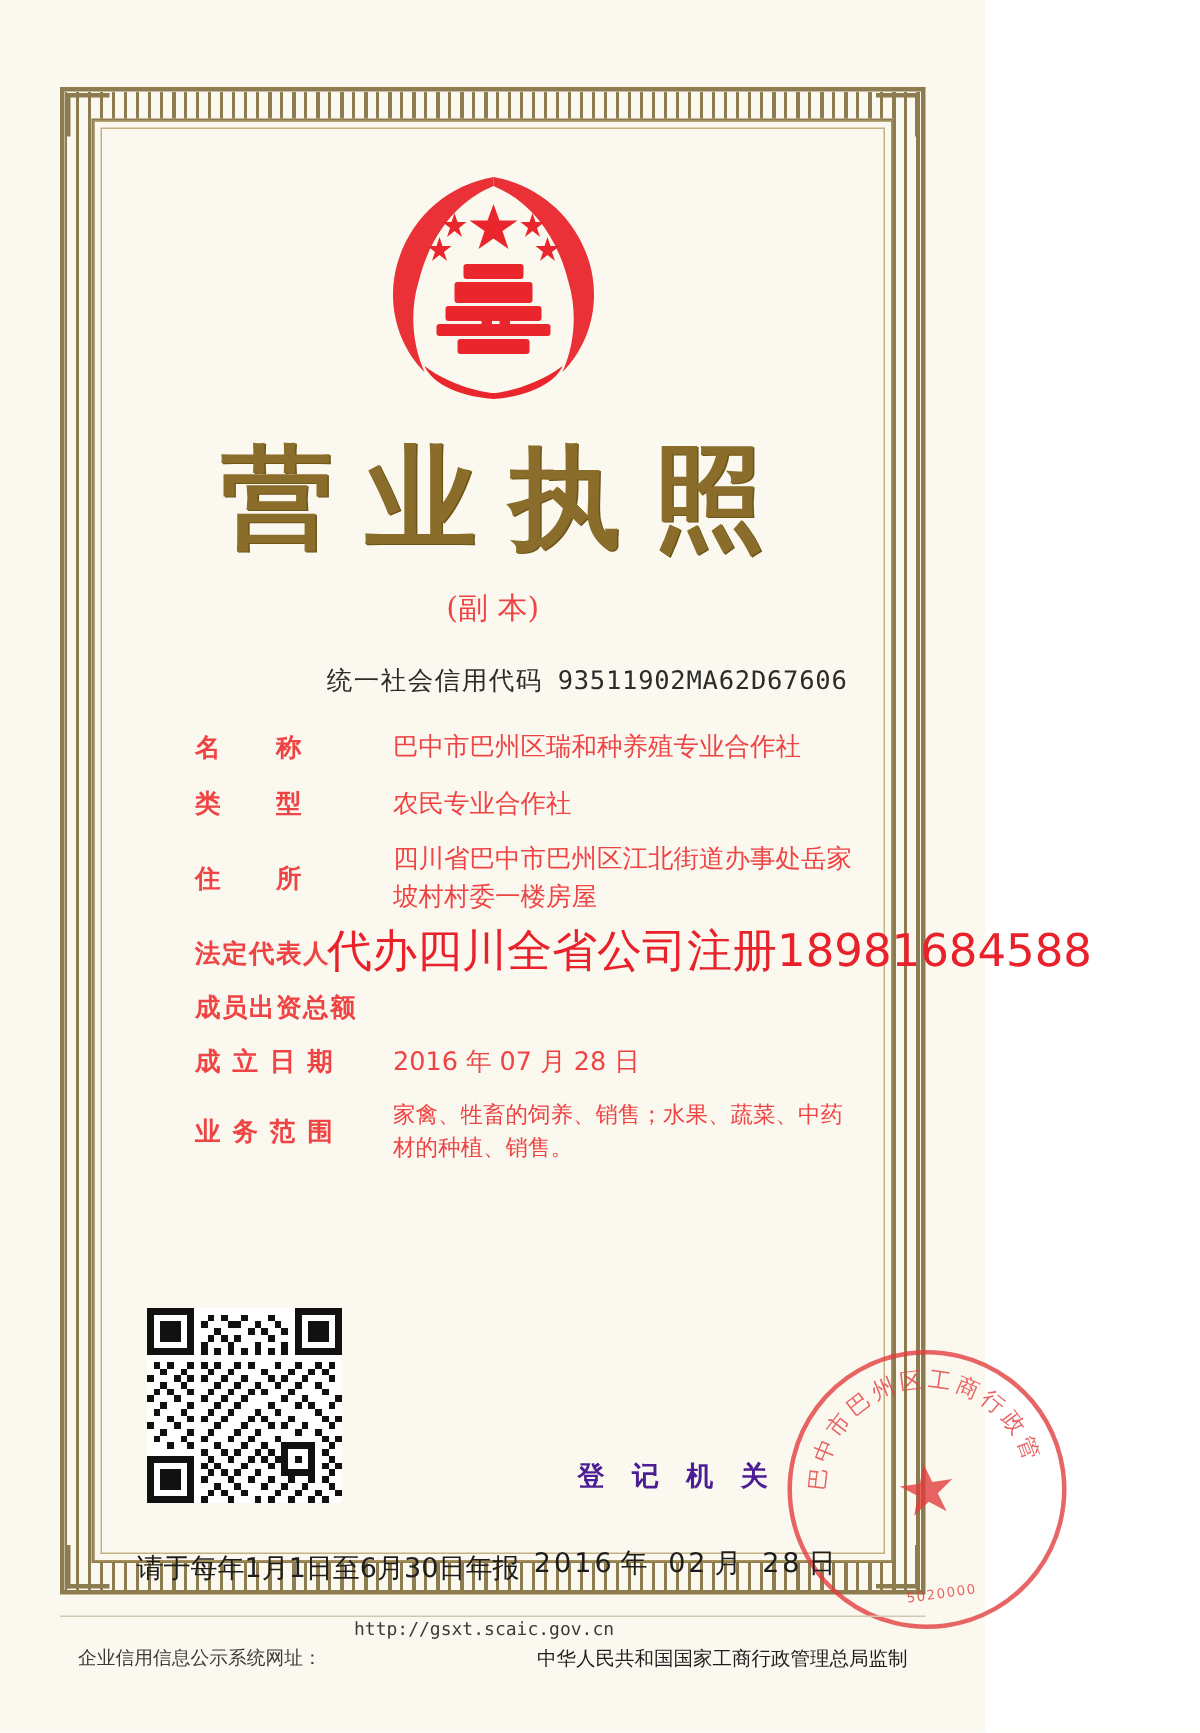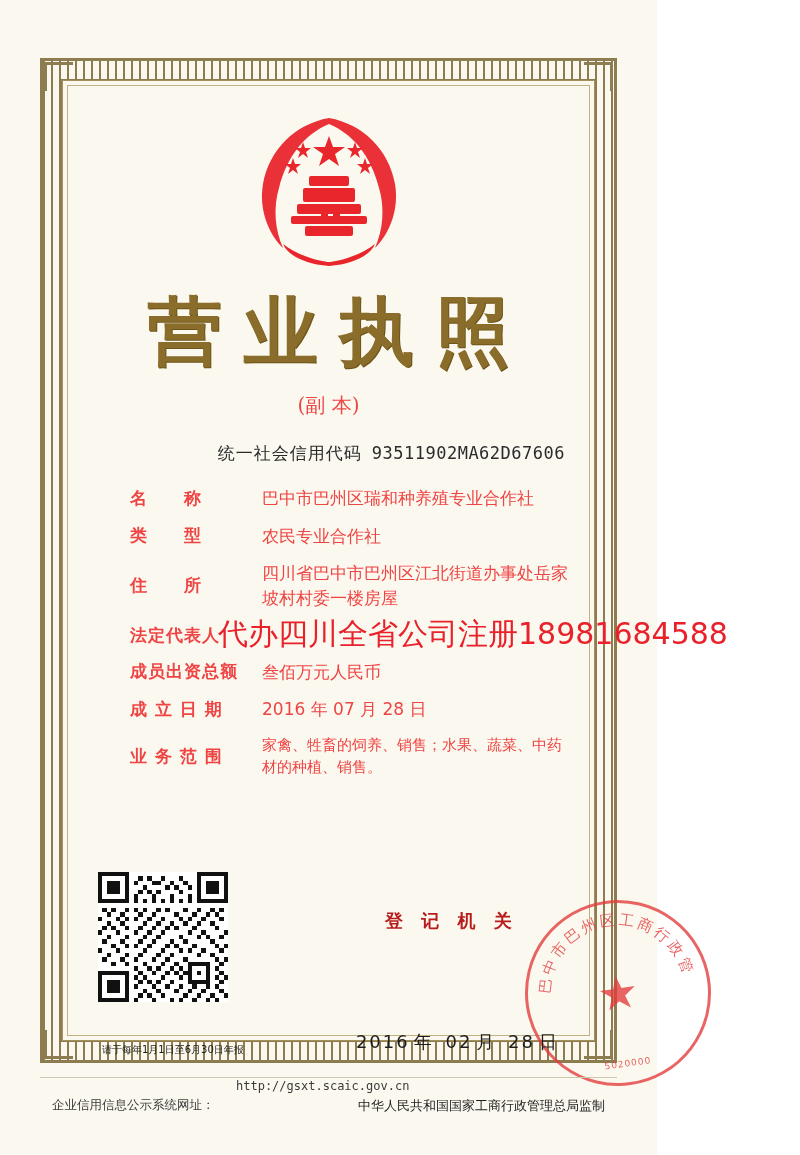--- a/index.html
+++ b/index.html
@@ -201,25 +201,25 @@
   .qr canvas, .qr .qr-grid {
     width: 130px;
     height: 130px;
     display: block;
   }
 
   
   .registry-label {
     position: absolute;
     left: 385px;
-    top: 909px;
+    top: 972px;
     font-size: 18px;
     font-weight: bold;
     letter-spacing: 6px;
-    color: #b91c1c;
+    color: #4c1d95;
   }
 
   
   .seal {
     position: absolute;
     left: 525px;
     top: 900px;
     width: 180px;
     height: 180px;
     border-radius: 50%;
@@ -254,23 +254,23 @@
     font-size: 18px;
     color: #1d1d1d;
     letter-spacing: 2px;
     font-family: "DejaVu Sans", "Liberation Sans", sans-serif;
   }
   .issue-date span { margin: 0 2px; }
 
   
   .annual-note {
     position: absolute;
-    left: 102px;
+    left: 91px;
     bottom: 98px;
-    font-size: 10px;
+    font-size: 18px;
     color: #1d1d1d;
   }
 
   
   .footer {
     position: absolute;
     left: 0;
     right: 0;
     bottom: 22px;
     height: 56px;
@@ -372,21 +372,20 @@
       <div class="field-label">住　　所</div>
       <div class="field-value">四川省巴中市巴州区江北街道办事处岳家坡村村委一楼房屋</div>
     </div>
 
     <div class="field-row">
       <div class="field-label">法定代表人</div>
     </div>
 
     <div class="field-row">
       <div class="field-label">成员出资总额</div>
-      <div class="field-value">叁佰万元人民币</div>
     </div>
 
     <div class="field-row">
       <div class="field-label">成 立 日 期</div>
       <div class="field-value">2016 年 07 月 28 日</div>
     </div>
 
     <div class="field-row">
       <div class="field-label">业 务 范 围</div>
       <div class="field-value small">

